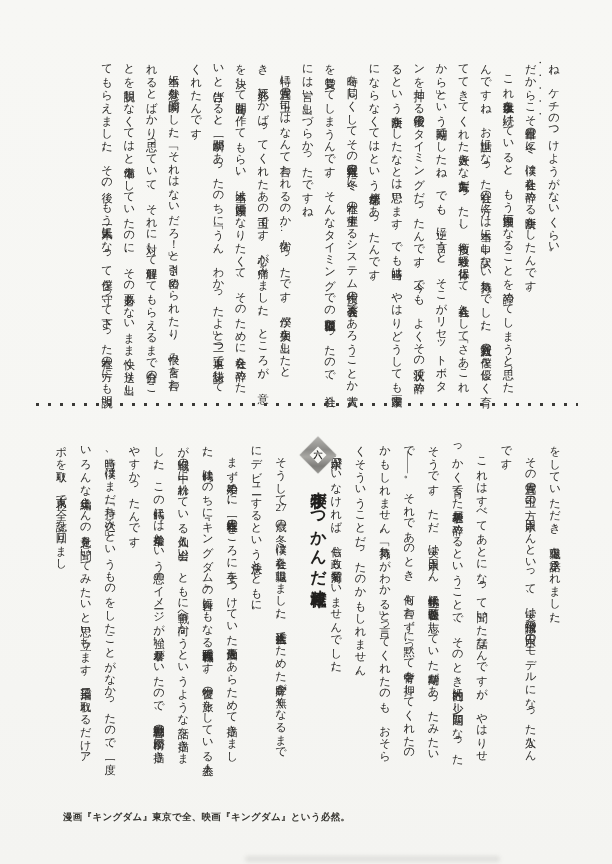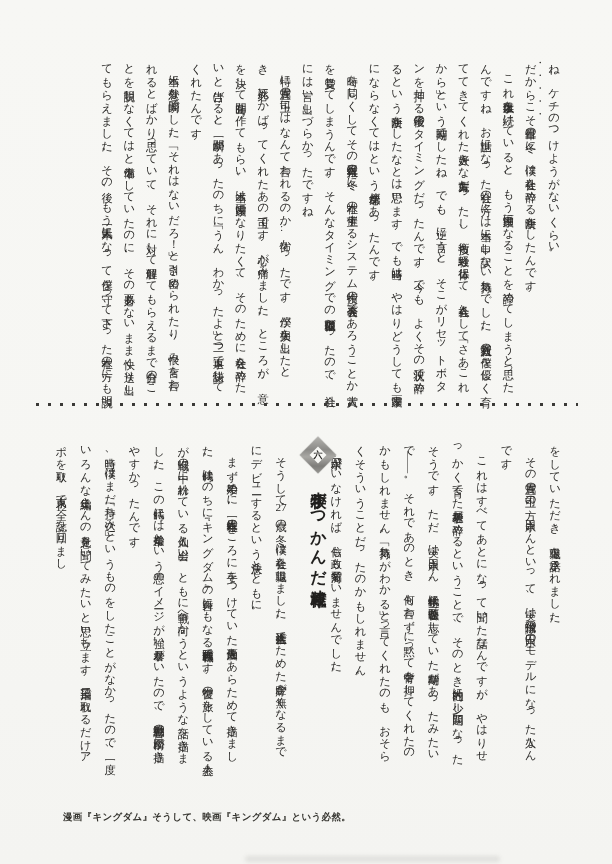--- a/index.html
+++ b/index.html
@@ -126,17 +126,17 @@
     </div>
     <div id="chapter-title">李牧がつかんだ連載権</div>
   </div>
 
   <div class="vtext" id="bottom-left-block">
     <p class="indent"><span>そうして</span><span class="tcy">27</span><span>歳の冬、僕は会社を退職しました。社会人生活でためた貯金が無くなるまでにデビューするという決意とともに。</span></p>
     <p class="indent"><span>まず手始めに、社会人一年目のころに手をつけていた仙人漫画をあらためて描きました。時代はのちに『キングダム』の舞台にもなる春秋戦国時代です。復讐の旅をしている主人公が戦場の中に紛れている仙人と出会い、ともに戦争へ向かうというような話を描きました。この時代には始皇帝という悪のイメージが強い暴君がいたので、勧善懲悪の構図が描きやすかったんです。</span></p>
     <p class="indent"><span>当時、僕はまだ「持ち込み」というものをしたことがなかったので、一度いろんな編集さんの意見を聞いてみたいと思い立ちます。二泊三日で取れるだけアポを取り、東京で全</span><span class="tcy">12</span><span>誌を回りまし</span></p>
   </div>
 
-  <div id="photo-caption">漫画『キングダム』そうして、映画『キングダム』という必然。</div>
+  <div id="photo-caption">漫画『キングダム』東京で全、映画『キングダム』という必然。</div>
 
   <div id="page-bottom-artifact"></div>
 
 </div>
 
 </body></html>

